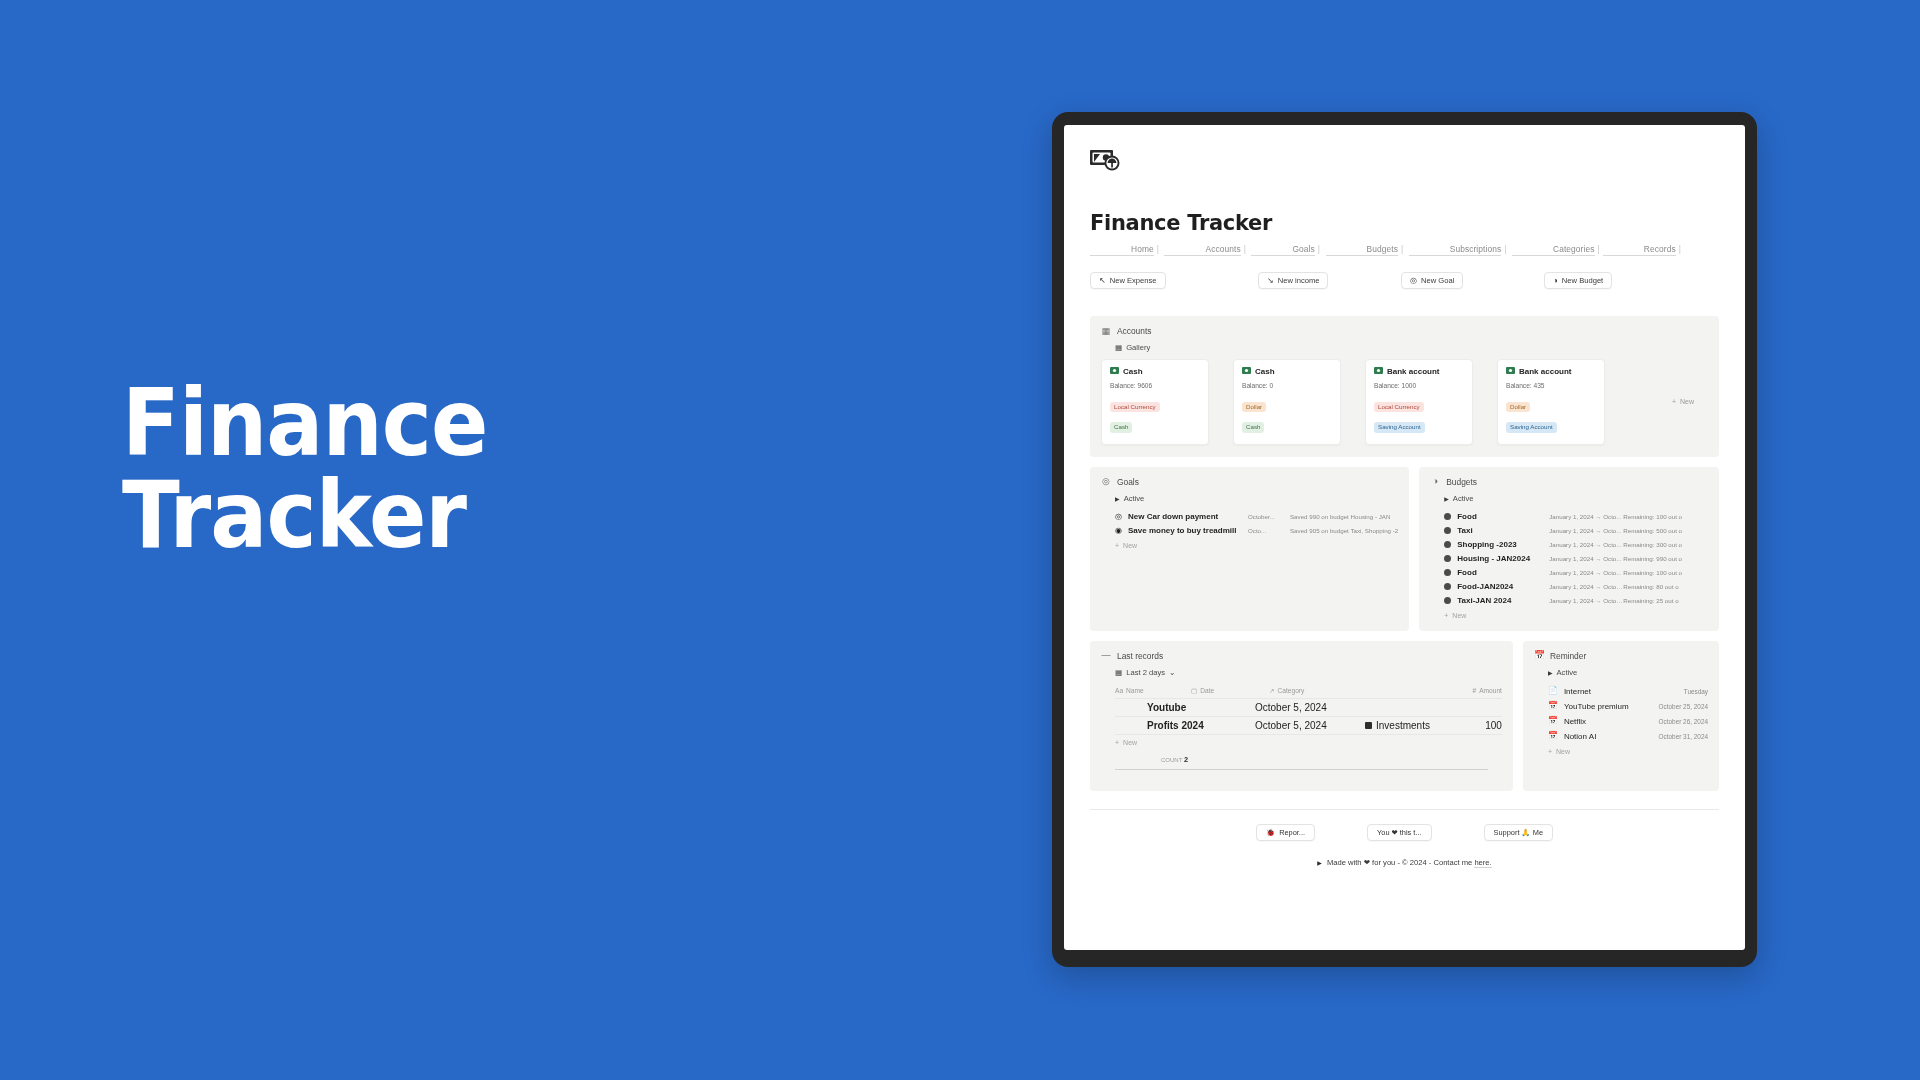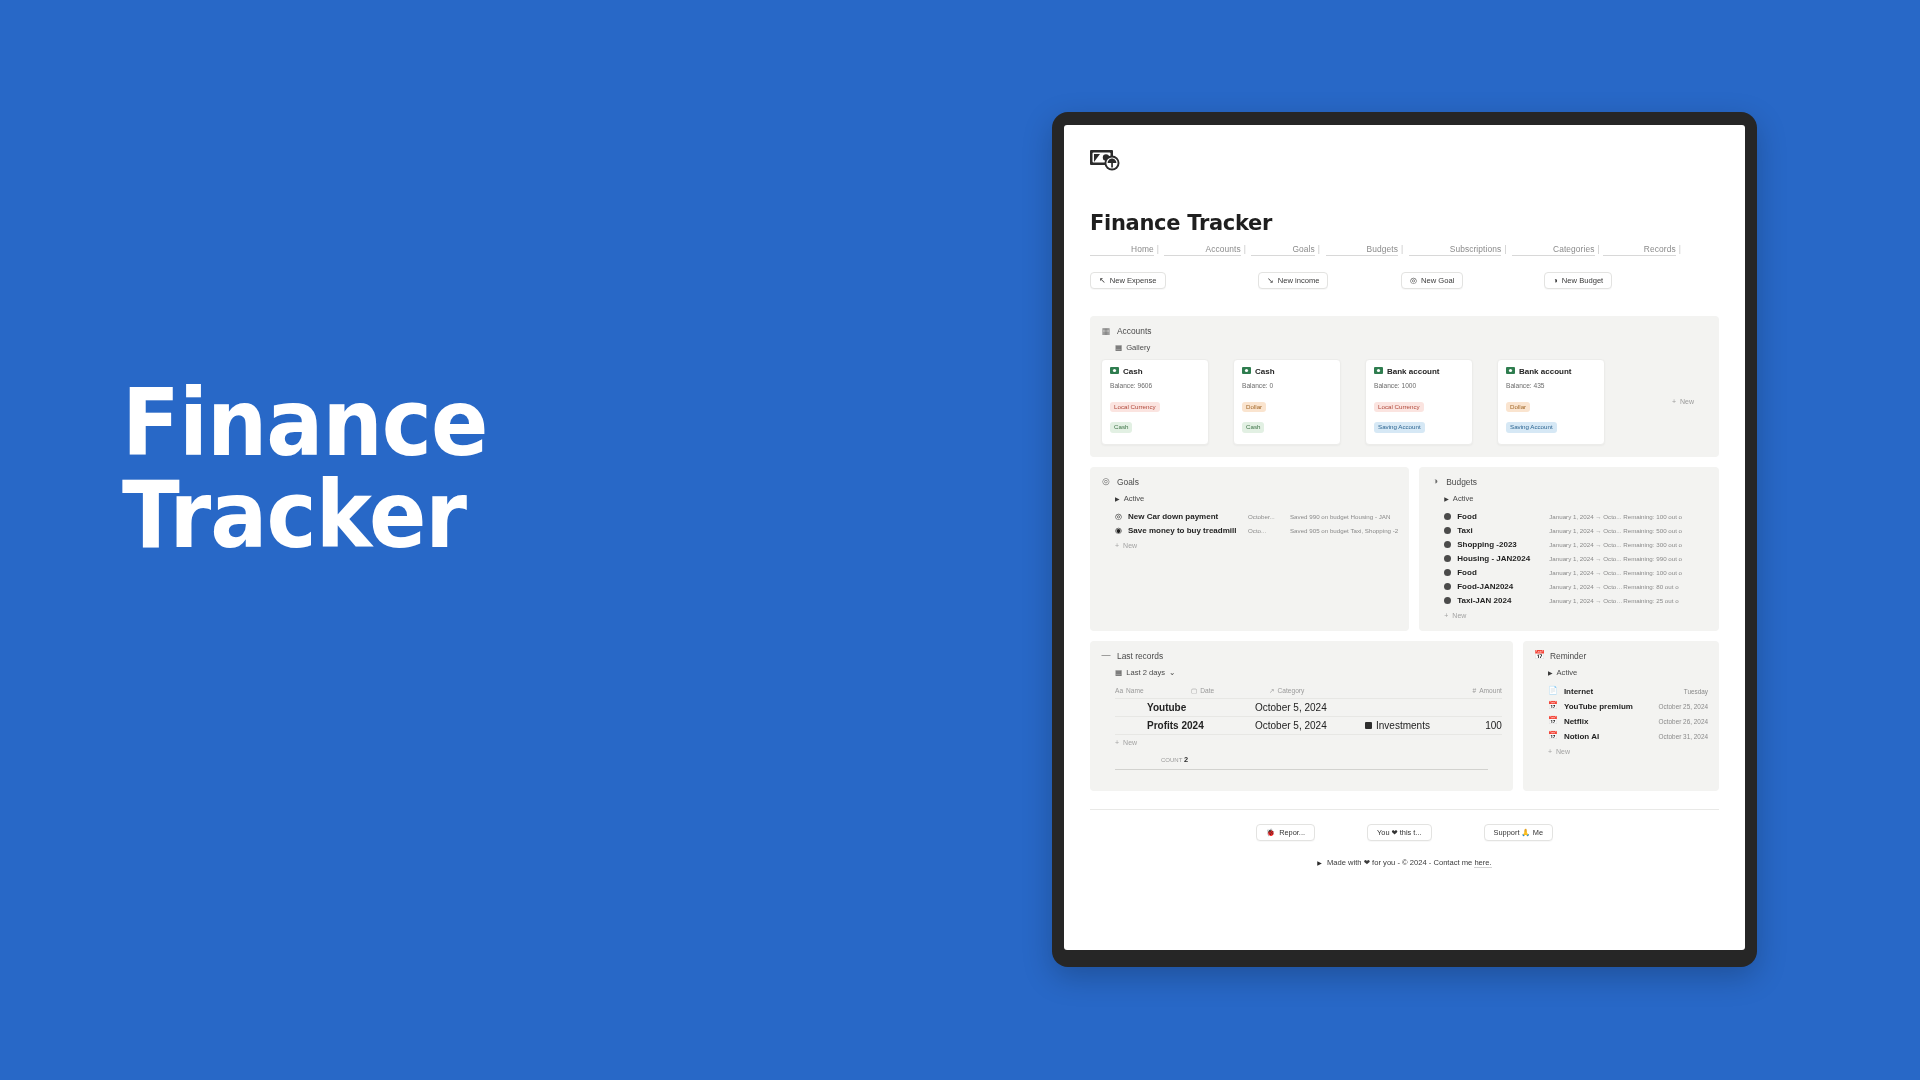--- a/index.html
+++ b/index.html
@@ -165,21 +165,21 @@
   .td.c-name { font-weight:700; }
   .swatch { width:7px; height:7px; background:#2e2e2e; border-radius:1px; display:inline-block; }
   .countrow { margin-left:60px; margin-top:9px; font-size:6px; color:#9a9a9a; }
   .countrow b { color:#2b2b2b; font-size:7.4px; }
   .tbl-underline { height:1px; background:#d2d2cf; margin:5px 14px 0 14px; }
 
   
   .rem-block { min-height:150px; }
   .remline { display:flex; align-items:center; font-size:8px; color:#1f1f1f; padding:3px 0; margin-left:14px; }
   .remline .ri { margin-right:6px; font-size:8px; line-height:1; flex:none; }
-  .remline .rn { font-weight:700; flex:1; white-space:nowrap; overflow:hidden; text-overflow:ellipsis; }
+  .remline .rn { font-weight:400; flex:1; white-space:nowrap; overflow:hidden; text-overflow:ellipsis; }
   .remline .rd { font-size:6.4px; color:#8a8a8a; white-space:nowrap; }
 
   
   .divider { height:1px; background:#e9e9e7; margin:18px 0 14px 0; }
   .footer-btns { display:flex; justify-content:center; gap:52px; margin-bottom:16px; }
   .fbtn {
     display:inline-flex; align-items:center; gap:4px;
     border:1px solid #e3e3e1; border-radius:4px; background:#fff;
     padding:3px 9px; font-size:7.4px; color:#333; white-space:nowrap;
     box-shadow:0 1px 1px rgba(0,0,0,.03);

